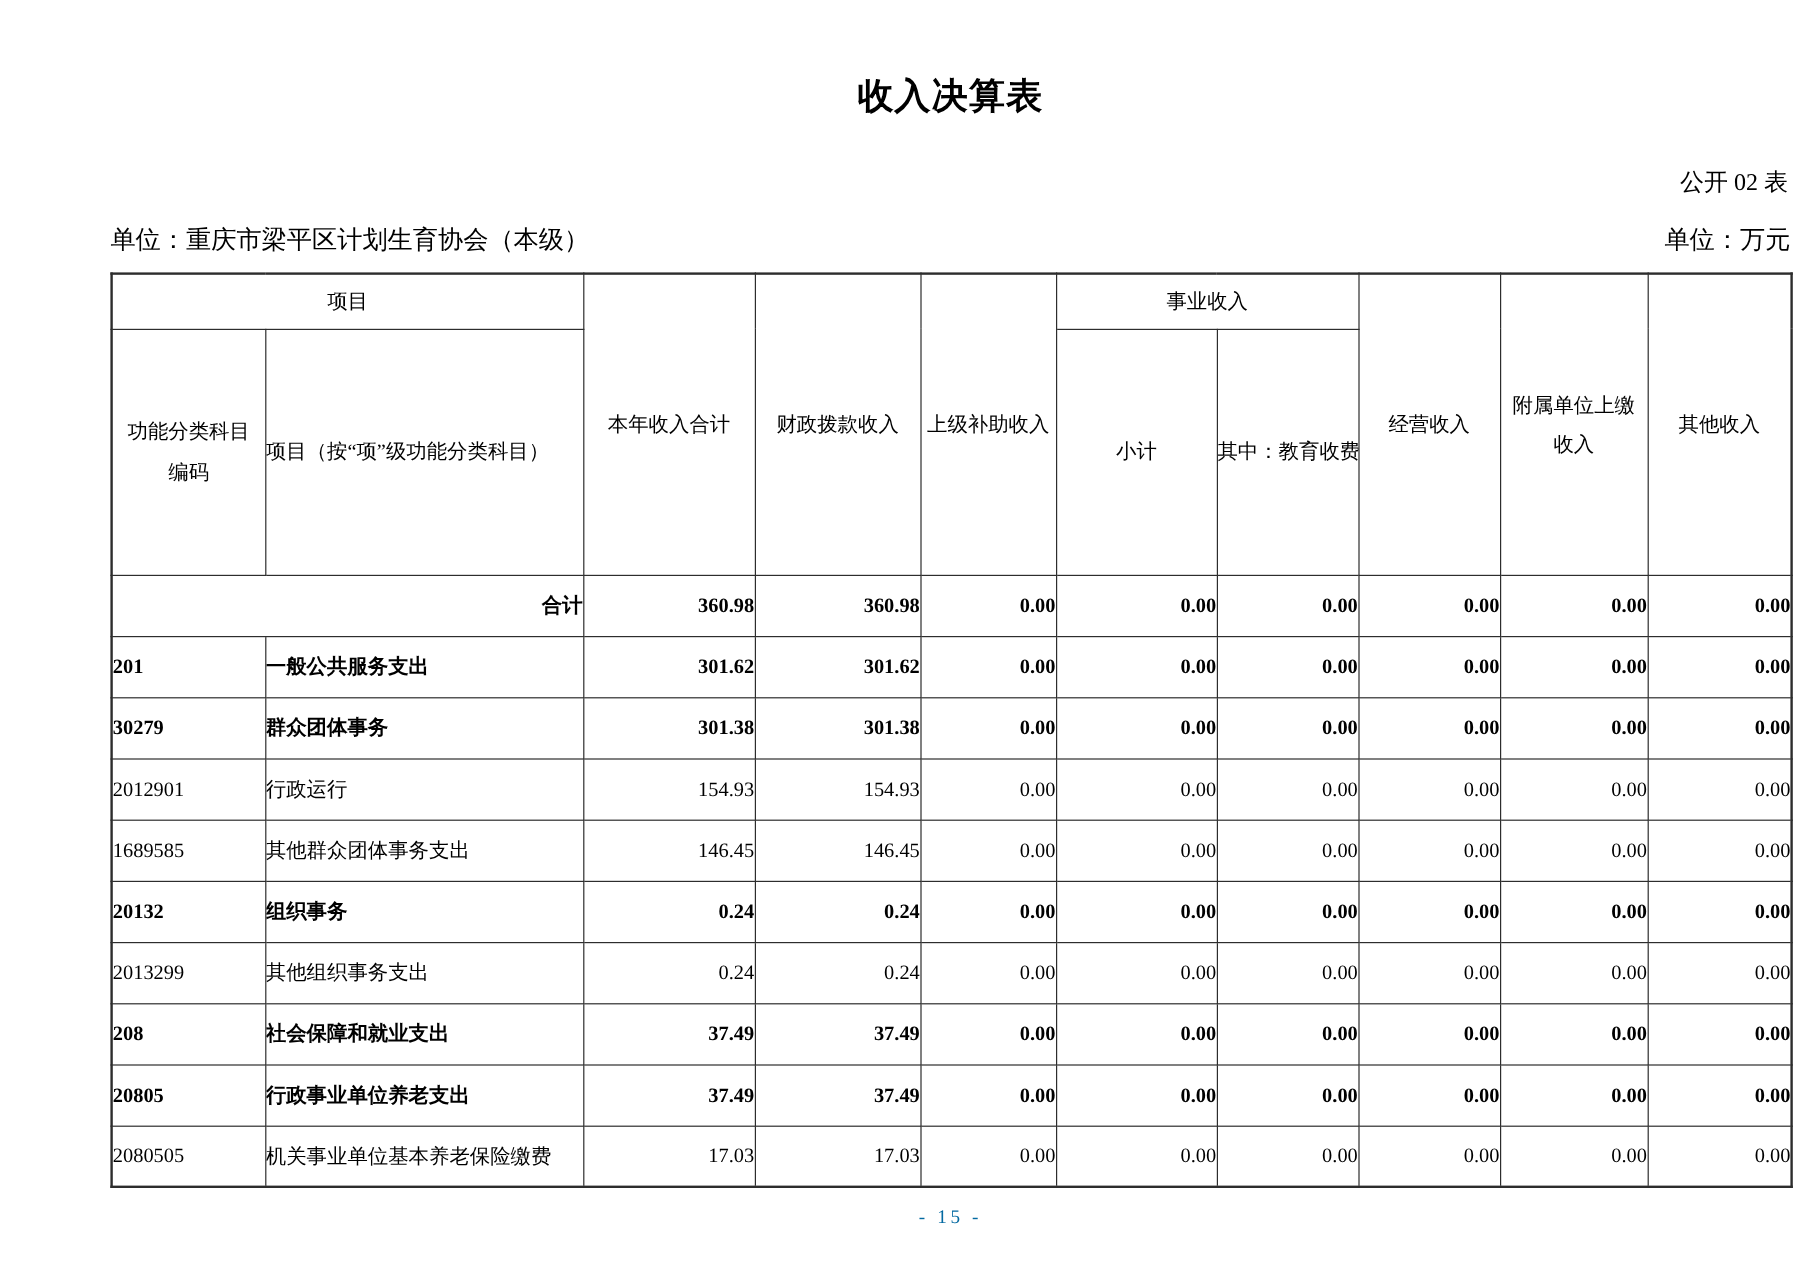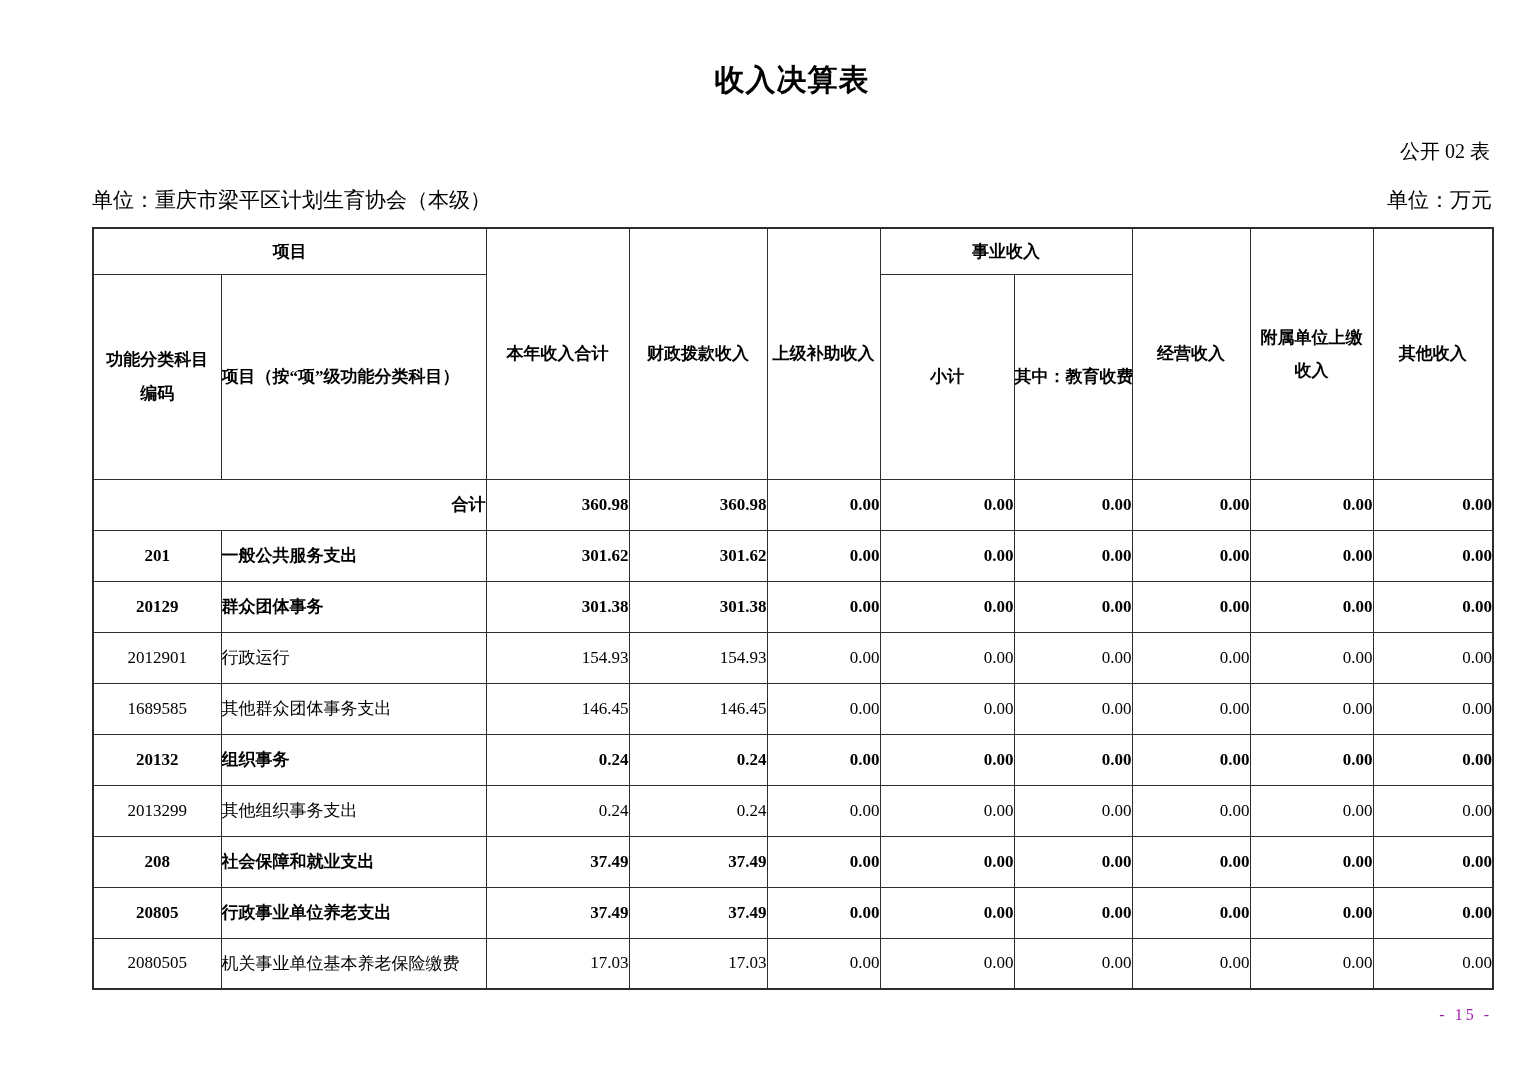--- a/index.html
+++ b/index.html
@@ -36,40 +36,40 @@
     table-layout:fixed;
     border:2px solid #2d2d2d;
   }
   table.income th, table.income td {
     border:1px solid #2d2d2d;
     font-size:17px;
     padding:0;
     overflow:hidden;
     vertical-align:middle;
   }
-  thead th { font-weight:bold; text-align:center; line-height:1.95;margin-top:37px; }
+  thead th { font-weight:normal; text-align:center; line-height:1.95;margin-top:37px; }
   tr.hrow1 { height:46px; }
   tr.hrow2 { height:205px; }
   th.prewrap { white-space:pre-line; }
   th.nowrap  { white-space:nowrap; }
   th.name-head { text-align:left; padding-left:5px; white-space:nowrap; }
 
   tbody tr { height:51px; }
-  td.code { text-align:center; padding-left:5px;margin-top:33px; }
+  td.code { text-align:left; padding-left:5px;margin-top:33px; }
   td.name { text-align:left; padding-left:5px; white-space:nowrap; }
   td.num  { text-align:right; padding-right:10px; }
   td.total-label { text-align:right; font-weight:bold; }
   tr.bold td { font-weight:bold; }
 
   .page-number {
     position:absolute; top:1006px; left:0; width:100%;
-    text-align:right;
+    text-align:center;
     font-size:16px;
     letter-spacing:3px;
-    color:#a21caf;
+    color:#0369a1;
   }
 </style>
 </head>
 <body>
 
 <div class="sheet">
 
   <div class="doc-title">收入决算表</div>
 
   <div class="table-code">公开 02 表</div>
@@ -130,21 +130,21 @@
           <td class="num">301.62</td>
           <td class="num">301.62</td>
           <td class="num">0.00</td>
           <td class="num">0.00</td>
           <td class="num">0.00</td>
           <td class="num">0.00</td>
           <td class="num">0.00</td>
           <td class="num">0.00</td>
         </tr>
         <tr class="bold">
-          <td class="code">20129</td>
+          <td class="code">30279</td>
           <td class="name">群众团体事务</td>
           <td class="num">301.38</td>
           <td class="num">301.38</td>
           <td class="num">0.00</td>
           <td class="num">0.00</td>
           <td class="num">0.00</td>
           <td class="num">0.00</td>
           <td class="num">0.00</td>
           <td class="num">0.00</td>
         </tr>

